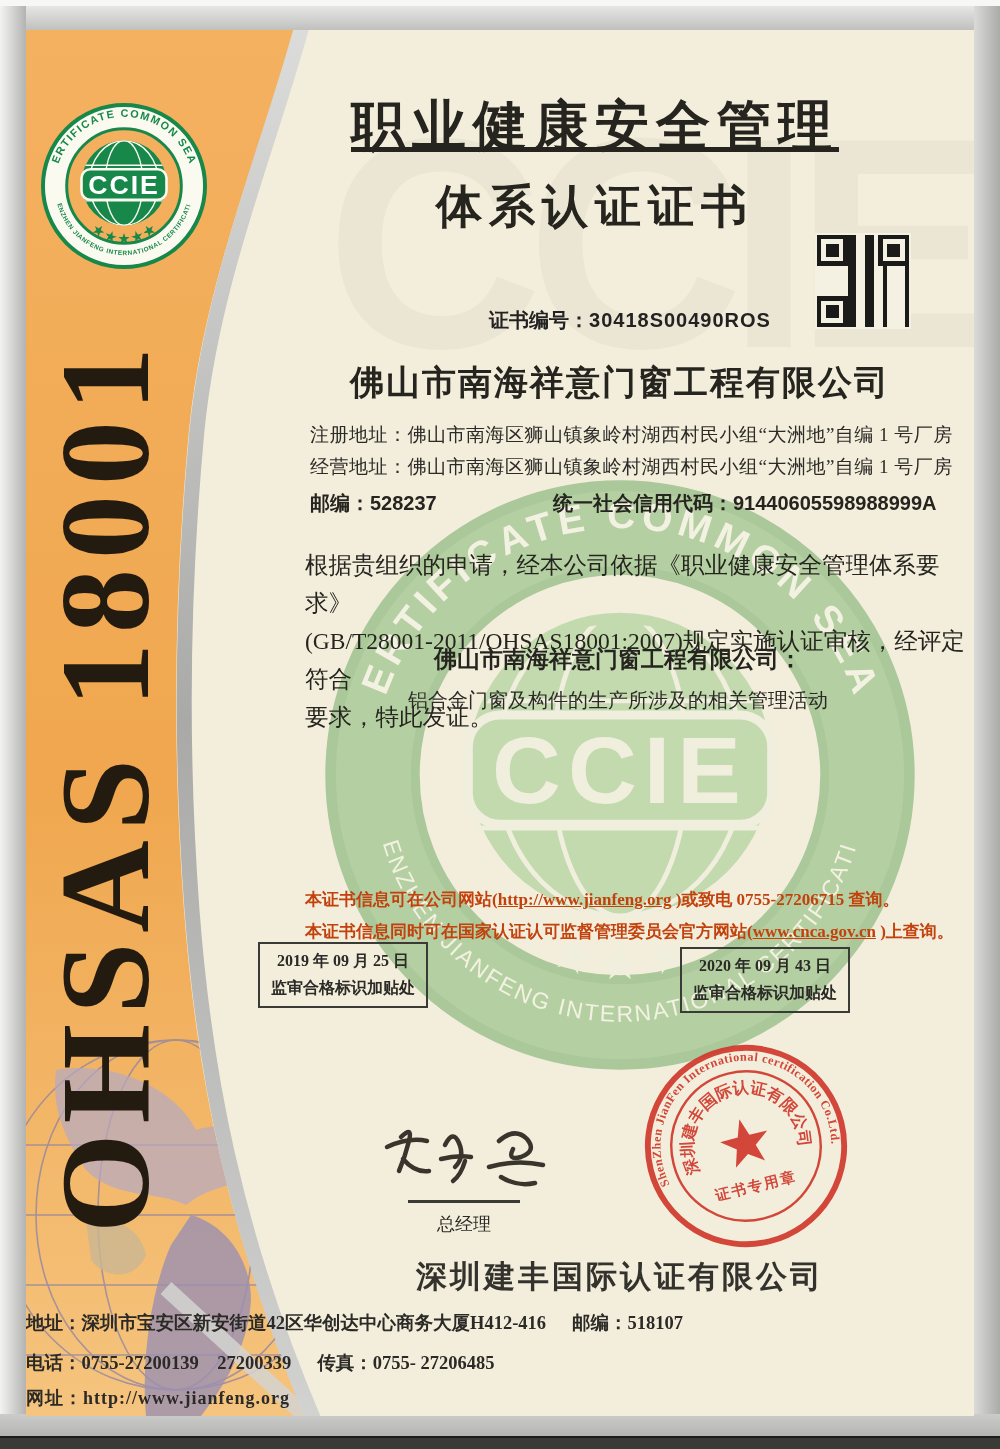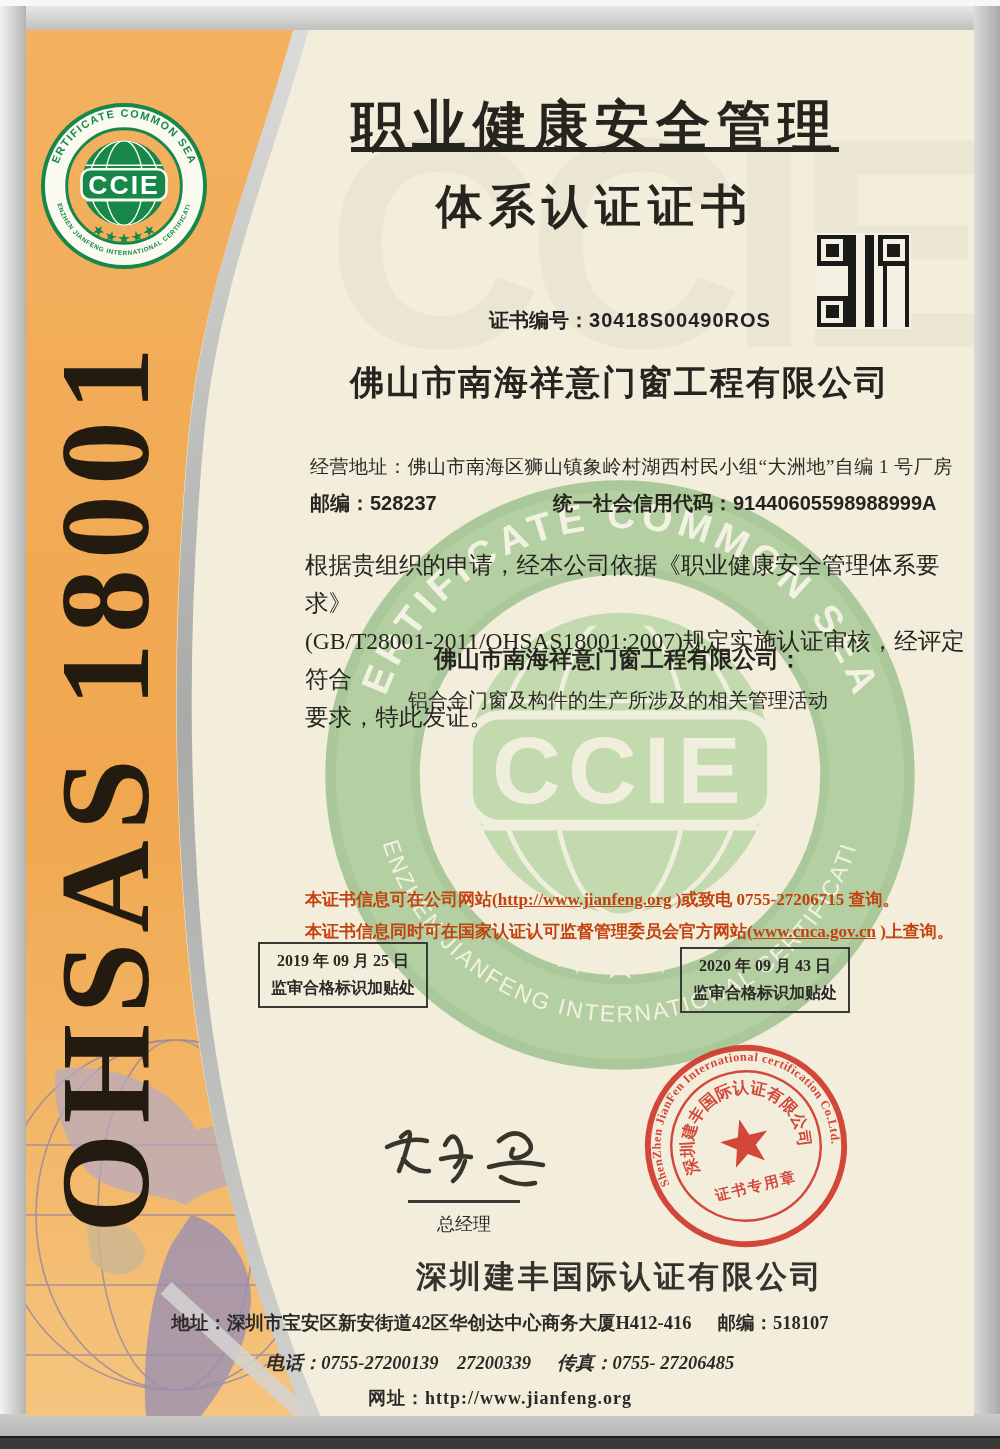--- a/index.html
+++ b/index.html
@@ -50,23 +50,23 @@
   .info-line .url{text-decoration:underline;}
   .audit-box{width:166px;height:62px;border:2px solid #3a3a36;text-align:center;
              font-size:16px;font-weight:bold;color:#2b2a26;display:flex;flex-direction:column;justify-content:space-evenly;}
   #box1{left:232px;top:912px;} #box2{left:654px;top:917px;}
   #signature{left:355px;top:1085px;z-index:4;}
   #sig-line{left:382px;top:1170px;width:112px;height:3px;background:#3c3a34;}
   #sig-title{left:382px;top:1182px;width:112px;text-align:center;font-size:18px;color:#2b2a26;}
   #seal{left:612px;top:1008px;z-index:5;transform:rotate(-14deg);opacity:.92;}
   #issuer-name{left:274px;top:1226px;width:640px;text-align:center;font-size:31px;font-weight:bold;letter-spacing:3px;
                font-family:"Liberation Sans","DejaVu Sans",sans-serif;color:#33322d;}
-  .footer-line{width:948px;left:0;text-align:center;font-weight:bold;color:#2b2a26;}
+  .footer-line{width:948px;left:0;text-align:left;font-weight:bold;color:#2b2a26;}
   #f-addr{top:1280px;font-size:18.5px;}
-  #f-tel{top:1320px;font-size:18.5px;font-style:italic;}
+  #f-tel{top:1320px;font-size:18.5px;}
   #f-web{top:1356px;font-size:18px;letter-spacing:1px;}
   .gap-left{margin-left:26px;}
 </style>
 </head>
 <body>
 
 <div id="scan">
 
   <div class="abs" id="frame-top"></div>
   <div class="abs" id="frame-left"></div>
@@ -397,20 +397,23 @@
         <div class="qc" style="grid-area: 21 / 8;"></div>
         <div class="qc" style="grid-area: 21 / 9;"></div>
         <div class="qc" style="grid-area: 21 / 12;"></div>
         <div class="qc" style="grid-area: 21 / 13;"></div>
         <div class="qc" style="grid-area: 21 / 16;"></div>
         <div class="qc" style="grid-area: 21 / 21;"></div>
       </div>
 
     <div class="abs content" id="company">佛山市南海祥意门窗工程有限公司</div>
 
+    <div class="abs content addr-line" id="addr1">
+      <span>注册地址：</span><span>佛山市南海区狮山镇象岭村湖西村民小组“大洲地”自编 1 号厂房</span>
+    </div>
     <div class="abs content addr-line" id="addr2">
       <span>经营地址：</span><span>佛山市南海区狮山镇象岭村湖西村民小组“大洲地”自编 1 号厂房</span>
     </div>
 
     <div class="abs content" id="postal">
       <span>邮编：</span><span class="num">528237</span>
     </div>
     <div class="abs content" id="credit">
       <span>统一社会信用代码：</span><span class="num">91440605598988999A</span>
     </div>

